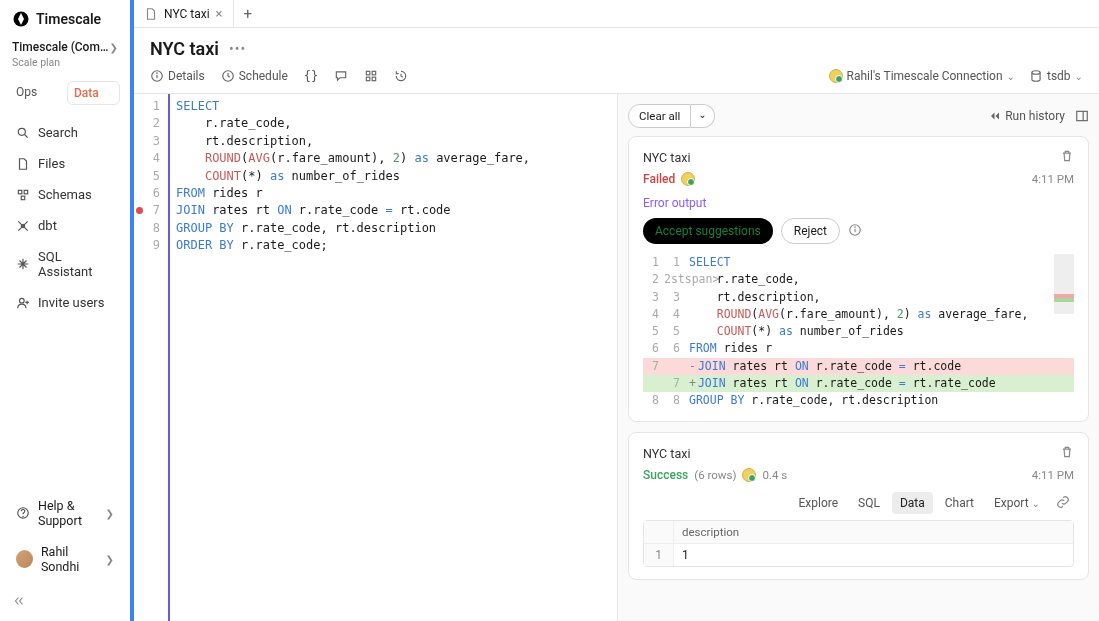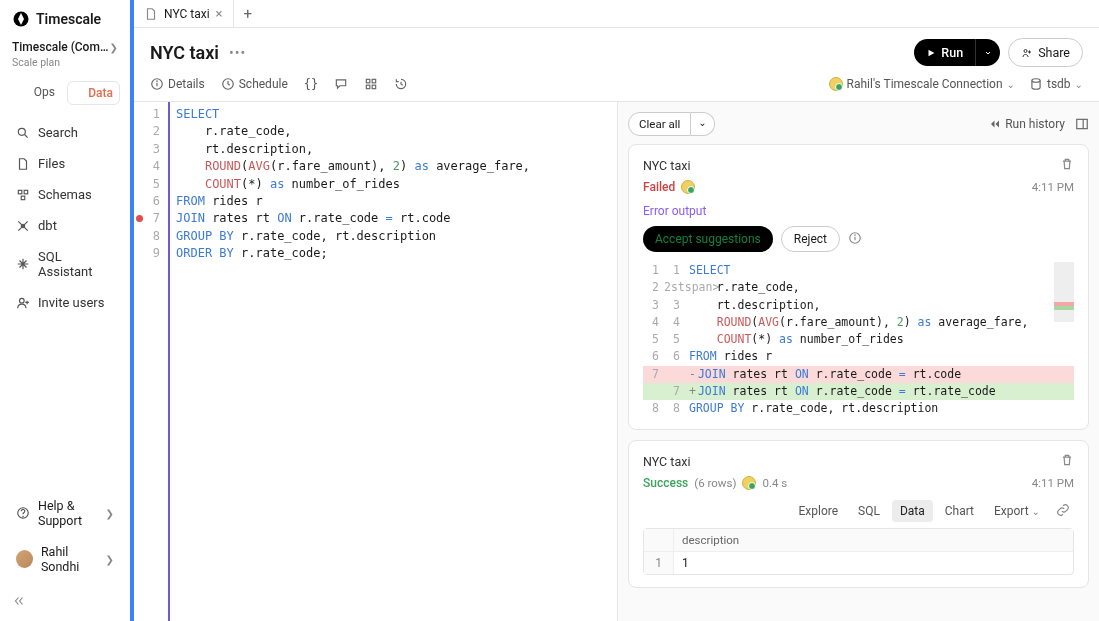--- a/index.html
+++ b/index.html
@@ -8,21 +8,21 @@
 
 
 .sidebar { width: 134px; border-right: 4px solid #3b82f6; display: flex; flex-direction: column; }
 .logo-row { display: flex; align-items: center; padding: 10px 12px 6px; gap: 6px; }
 .logo-row svg { width: 18px; height: 18px; }
 .logo-text { font-weight: 600; font-size: 14px; }
 .org-row { display: flex; align-items: center; justify-content: space-between; padding: 6px 12px 2px; cursor: pointer; }
 .org-name { font-size: 12px; font-weight: 500; white-space: nowrap; overflow: hidden; text-overflow: ellipsis; }
 .plan { font-size: 10.5px; color: #888; padding: 0 12px 8px; }
 .tabs { display: flex; padding: 4px 10px 8px; gap: 6px; }
-.tab { flex: 1; text-align: right; padding: 4px 6px; font-size: 12px; border-radius: 6px; cursor: pointer; }
+.tab { flex: 1; text-align: left; padding: 4px 6px; font-size: 12px; border-radius: 6px; cursor: pointer; }
 .tab.active { background: #fff; border: 1px solid #e5e5e5; color: #e36c4c; font-weight: 500; }
 .tab.inactive { color: #555; }
 .nav { flex: 1; padding: 4px 6px; }
 .nav-item { display: flex; align-items: center; gap: 8px; padding: 8px 10px; font-size: 13px; border-radius: 6px; cursor: pointer; color: #333; }
 .footer { padding: 6px; }
 .footer-item { display: flex; align-items: center; justify-content: space-between; padding: 8px 10px; font-size: 12.5px; cursor: pointer; border-radius: 6px; }
 .footer-item .left { display: flex; align-items: center; gap: 8px; }
 .avatar { width: 18px; height: 18px; border-radius: 50%; background: linear-gradient(135deg,#d4a574,#b8865c); }
 .collapse { padding: 6px 12px 10px; color: #888; cursor: pointer; }
 
@@ -223,41 +223,20 @@
         <span class="close">×</span>
       </div>
       <div class="addtab">+</div>
     </div>
 
     <div class="header">
       <div class="title-row">
         <span class="page-title">NYC taxi</span>
         <span class="dots">•••</span>
       </div>
-      <div class="actions">
-        <div class="run-btn">
-          <div class="run-main">
-              <svg width="10" height="10" viewBox="0 0 24 24" fill="#fff">
-                <path d="M6 4l14 8-14 8z"></path>
-              </svg>
-              <span>Run</span>
-            </div>
-          <div class="run-drop"><svg width="8" height="8" viewBox="0 0 24 24" fill="none" stroke="#fff" stroke-width="3">
-                <path d="M6 9l6 6 6-6"></path>
-              </svg></div>
-        </div>
-        <div class="share-btn">
-            <svg width="12" height="12" viewBox="0 0 24 24" fill="none" stroke="#333" stroke-width="2">
-              <circle cx="9" cy="8" r="3"></circle>
-              <path d="M4 20c0-3 2-5 5-5s5 2 5 5"></path>
-              <path d="M17 7v6M14 10h6"></path>
-            </svg>
-            <span>Share</span>
-          </div>
-      </div>
     </div>
 
     <div class="toolbar">
       <div class="tool-left">
         <div class="tool-item">
             <svg class="icon" viewBox="0 0 24 24" fill="none" stroke="#666" stroke-width="2">
               <circle cx="12" cy="12" r="9"></circle>
               <line x1="12" y1="10" x2="12" y2="16"></line>
               <circle cx="12" cy="7" r="0.5"></circle>
             </svg>

